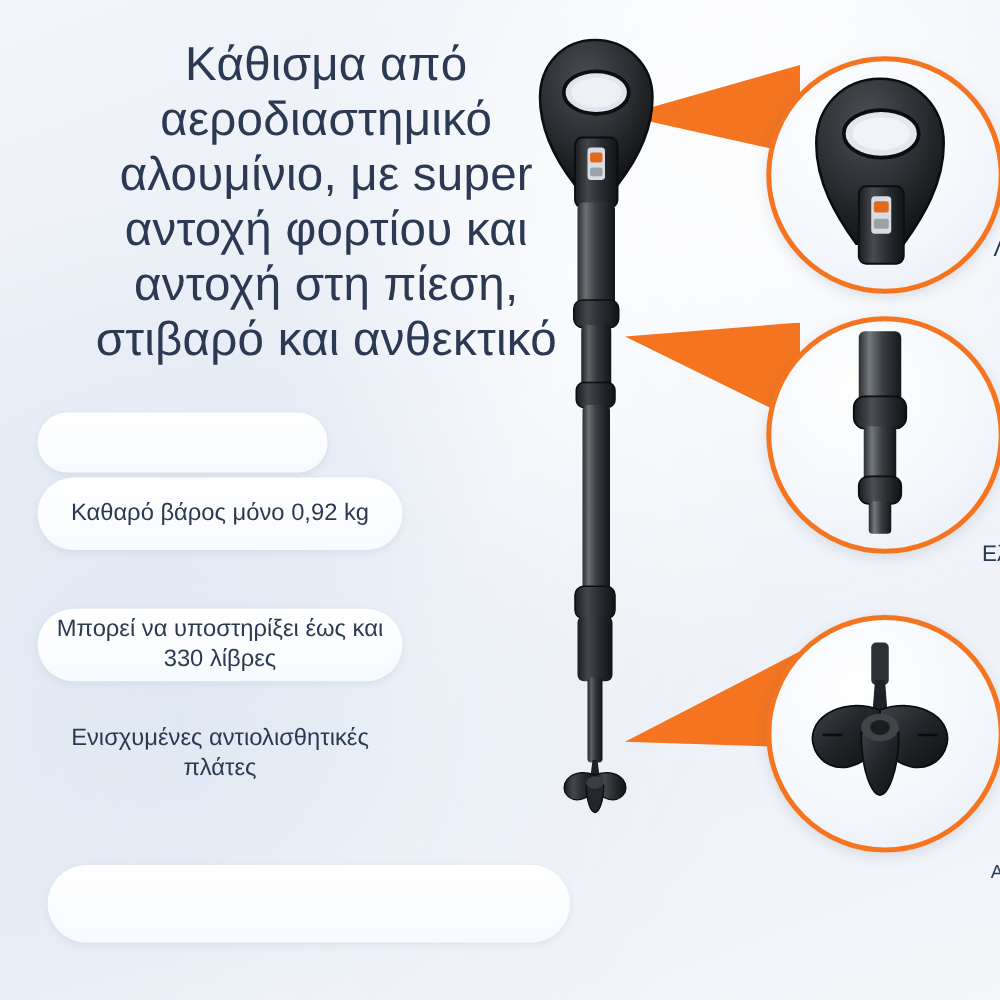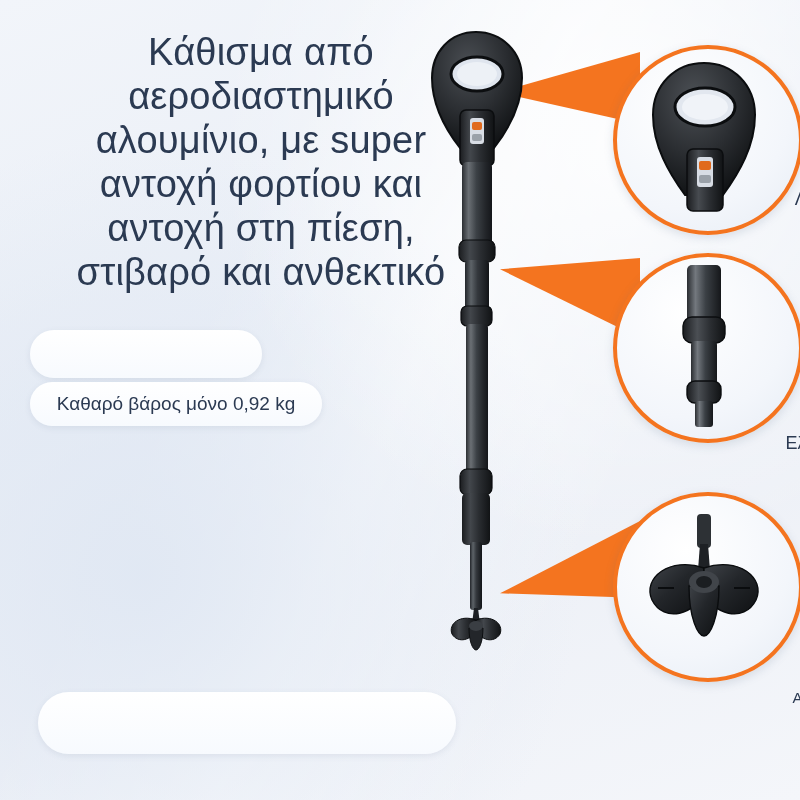--- a/index.html
+++ b/index.html
@@ -54,21 +54,21 @@
     display: flex;
     align-items: center;
     justify-content: center;
     text-align: center;
     line-height: 1.25;
     font-size: 19px;
     box-sizing: border-box;
     padding: 6px 14px;
   }
   #pill-blank-top { left: 30px; top: 330px; width: 232px; height: 48px; }
-  #pill-weight    { left: 30px; top: 382px; width: 292px; height: 44px; }
+  #pill-weight    { left: 30px; top: 382px; width: 292px; height: 58px; }
   #pill-load      { left: 30px; top: 487px; width: 292px; height: 58px; }
   #pill-blank-bottom { left: 38px; top: 692px; width: 418px; height: 62px; border-radius: 32px; }
 
   .caption {
     position: absolute;
     color: #2b3a52;
     font-size: 19px;
     line-height: 1.28;
     text-align: center;
   }
@@ -269,18 +269,20 @@
         <ellipse cx="0" cy="8" rx="15" ry="11" fill="#41454a"></ellipse>
         <ellipse cx="0" cy="8" rx="8" ry="6" fill="#1b1e21"></ellipse>
         <path d="M-46 14 L-30 14" stroke="#0a0c0e" stroke-width="2"></path>
         <path d="M46 14 L30 14" stroke="#0a0c0e" stroke-width="2"></path>
       </g>
     </svg>
   </div>
 
   <div class="pill" id="pill-blank-top"></div>
   <div class="pill" id="pill-weight">Καθαρό βάρος μόνο 0,92 kg</div>
+  <div class="pill" id="pill-load">Μπορεί να υποστηρίξει έως και 330 λίβρες</div>
   <div class="pill" id="pill-blank-bottom"></div>
 
+  <div class="caption" id="caption-pads">Ενισχυμένες αντιολισθητικές πλάτες</div>
   <div class="caption" id="caption-right-1">Λ αντιολ</div>
   <div class="caption" id="caption-right-2">Ελε ρυθμ</div>
   <div class="caption" id="caption-right-3">Αντιολι πλ</div>
 </div>
 
 </body></html>

